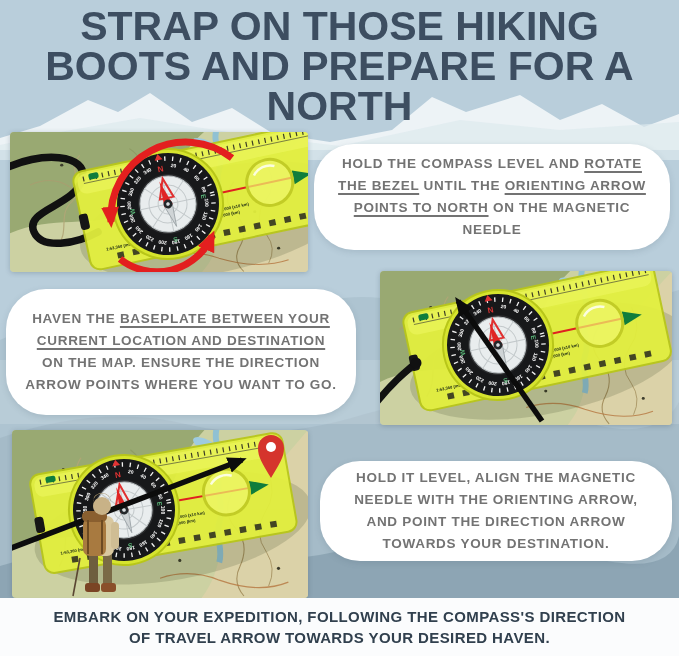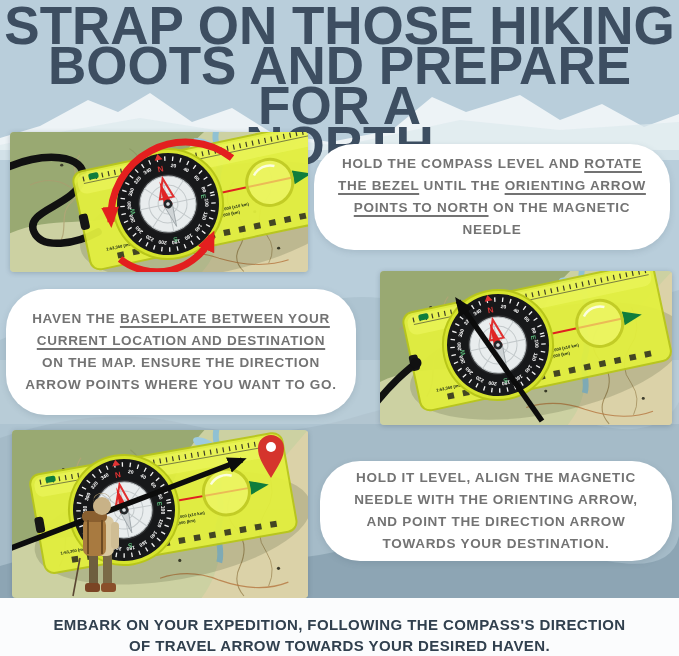--- a/index.html
+++ b/index.html
@@ -4,42 +4,42 @@
 <style>
   html,body{margin:0;padding:0;background:#dfe7ec;}
   .canvas{
     position:relative;width:679px;height:656px;overflow:hidden;
     background:#b9cedb;
     font-family:"Liberation Sans","DejaVu Sans",sans-serif;
   }
   .bg{position:absolute;inset:0;display:block;}
   .title{
     position:absolute;top:6px;left:0;width:679px;text-align:center;
-    color:#3d4e61;font-weight:800;font-size:53px;line-height:40px;
+    color:#3d4e61;font-weight:800;font-size:41px;line-height:40px;
     letter-spacing:0px;margin:0;
   }
   .panel{
     position:absolute;overflow:hidden;border-radius:4px;
     box-shadow:0 1px 5px rgba(40,60,75,.25);
   }
   .panel svg{display:block;width:100%;height:100%;}
   .card{
     position:absolute;background:#ffffff;border-radius:40px;
     color:#737373;font-weight:700;text-align:center;
     box-shadow:0 2px 6px rgba(70,95,110,.18);
     display:flex;align-items:center;justify-content:center;
   }
   .card p{margin:0;}
   .card .u{text-decoration:underline;text-decoration-thickness:2px;text-underline-offset:3px;}
   .card1{left:314px;top:144px;width:356px;height:106px;font-size:13.5px;line-height:22px;letter-spacing:.7px;padding:8px 20px;box-sizing:border-box;}
   .card2{left:6px;top:289px;width:350px;height:126px;font-size:13.5px;line-height:22px;letter-spacing:.7px;padding:8px 18px;box-sizing:border-box;}
   .card3{left:320px;top:461px;width:352px;height:100px;font-size:13.5px;line-height:22px;letter-spacing:.7px;padding:8px 20px;box-sizing:border-box;}
   .footer-strip{
     position:absolute;left:0;top:598px;width:679px;height:58px;background:#fbfcfd;
-    display:flex;align-items:flex-end;justify-content:center;
+    display:flex;align-items:center;justify-content:center;
   }
   .footer-strip p{
     margin:0;max-width:584px;text-align:center;color:#31404e;
     font-weight:800;font-size:15px;line-height:21px;letter-spacing:.4px;
   }
   
   .bezn{font:700 5px "Liberation Sans","DejaVu Sans",sans-serif;fill:#ffffff;}
   .card-n{font:800 8px "Liberation Sans","DejaVu Sans",sans-serif;fill:#e23333;}
   .card-esw{font:800 6.5px "Liberation Sans","DejaVu Sans",sans-serif;fill:#5cb87a;}
   .platelbl{font:700 4.2px "Liberation Sans","DejaVu Sans",sans-serif;fill:#1c2a14;}

